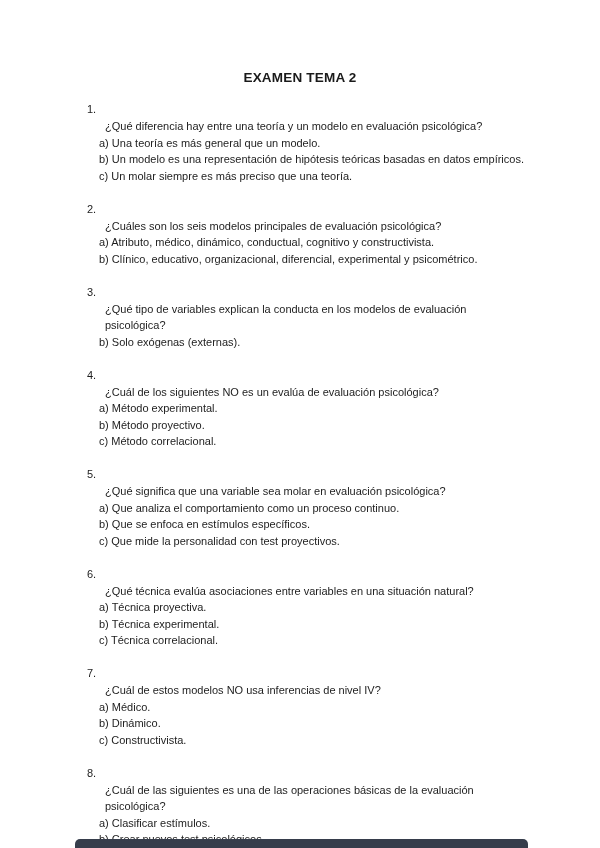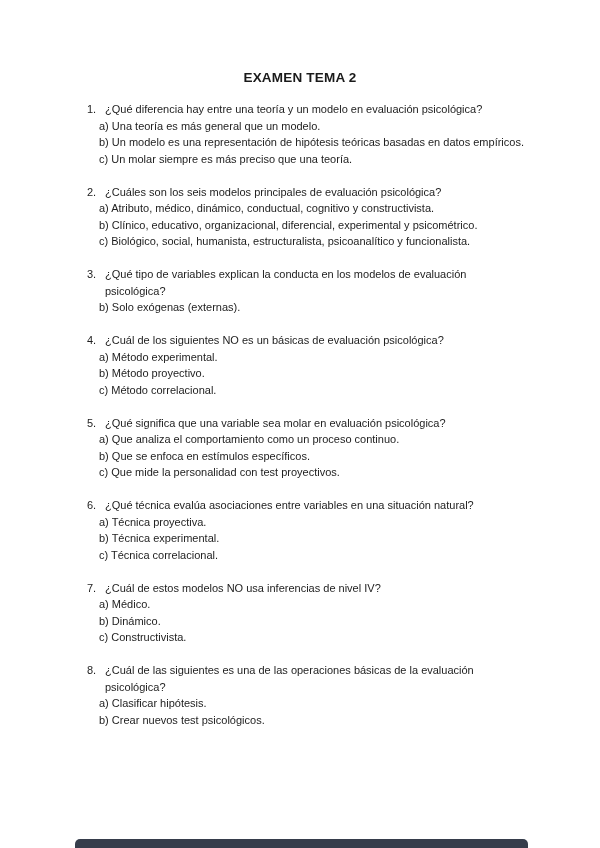--- a/index.html
+++ b/index.html
@@ -29,21 +29,21 @@
     position: absolute;
     top: 101px;
     left: 87px;
     width: 438px;
     font-size: 11px;
     line-height: 16.5px;
   }
   .question-block { margin-bottom: 16.5px; }
   .question-row { display: flex; }
   .q-num { flex: 0 0 18px; }
-  .q-text { flex: 1; }
+  .q-text { flex: 1; margin-top: 17px; }
   .option {
     margin-left: 3px;   
     text-indent: 9px;   
   }
   .bottom-bar {
     position: absolute;
     left: 75px;
     bottom: 0;
     width: 453px;
     height: 9px;
@@ -67,33 +67,32 @@
         <div class="option">b) Un modelo es una representación de hipótesis teóricas basadas en datos empíricos.</div>
         <div class="option">c) Un molar siempre es más preciso que una teoría.</div>
       </div>
       <div class="question-block">
         <div class="question-row">
           <span class="q-num">2.</span>
           <span class="q-text">¿Cuáles son los seis modelos principales de evaluación psicológica?</span>
         </div>
         <div class="option">a) Atributo, médico, dinámico, conductual, cognitivo y constructivista.</div>
         <div class="option">b) Clínico, educativo, organizacional, diferencial, experimental y psicométrico.</div>
-        <div class="option">c) Biológico, social, humanista, estructuralista, psicoanalítico y funcionalista.</div>
       </div>
       <div class="question-block">
         <div class="question-row">
           <span class="q-num">3.</span>
           <span class="q-text">¿Qué tipo de variables explican la conducta en los modelos de evaluación psicológica?</span>
         </div>
         <div class="option">b) Solo exógenas (externas).</div>
       </div>
       <div class="question-block">
         <div class="question-row">
           <span class="q-num">4.</span>
-          <span class="q-text">¿Cuál de los siguientes NO es un básicas de evaluación psicológica?</span>
+          <span class="q-text">¿Cuál de los siguientes NO es un evalúa de evaluación psicológica?</span>
         </div>
         <div class="option">a) Método experimental.</div>
         <div class="option">b) Método proyectivo.</div>
         <div class="option">c) Método correlacional.</div>
       </div>
       <div class="question-block">
         <div class="question-row">
           <span class="q-num">5.</span>
           <span class="q-text">¿Qué significa que una variable sea molar en evaluación psicológica?</span>
         </div>
@@ -117,19 +116,19 @@
         </div>
         <div class="option">a) Médico.</div>
         <div class="option">b) Dinámico.</div>
         <div class="option">c) Constructivista.</div>
       </div>
       <div class="question-block">
         <div class="question-row">
           <span class="q-num">8.</span>
           <span class="q-text">¿Cuál de las siguientes es una de las operaciones básicas de la evaluación psicológica?</span>
         </div>
-        <div class="option">a) Clasificar hipótesis.</div>
+        <div class="option">a) Clasificar estímulos.</div>
         <div class="option">b) Crear nuevos test psicológicos.</div>
       </div>
     </div>
 
   <div class="bottom-bar" style="background: rgb(54, 61, 75);"></div>
 </div>
 
 </body></html>

